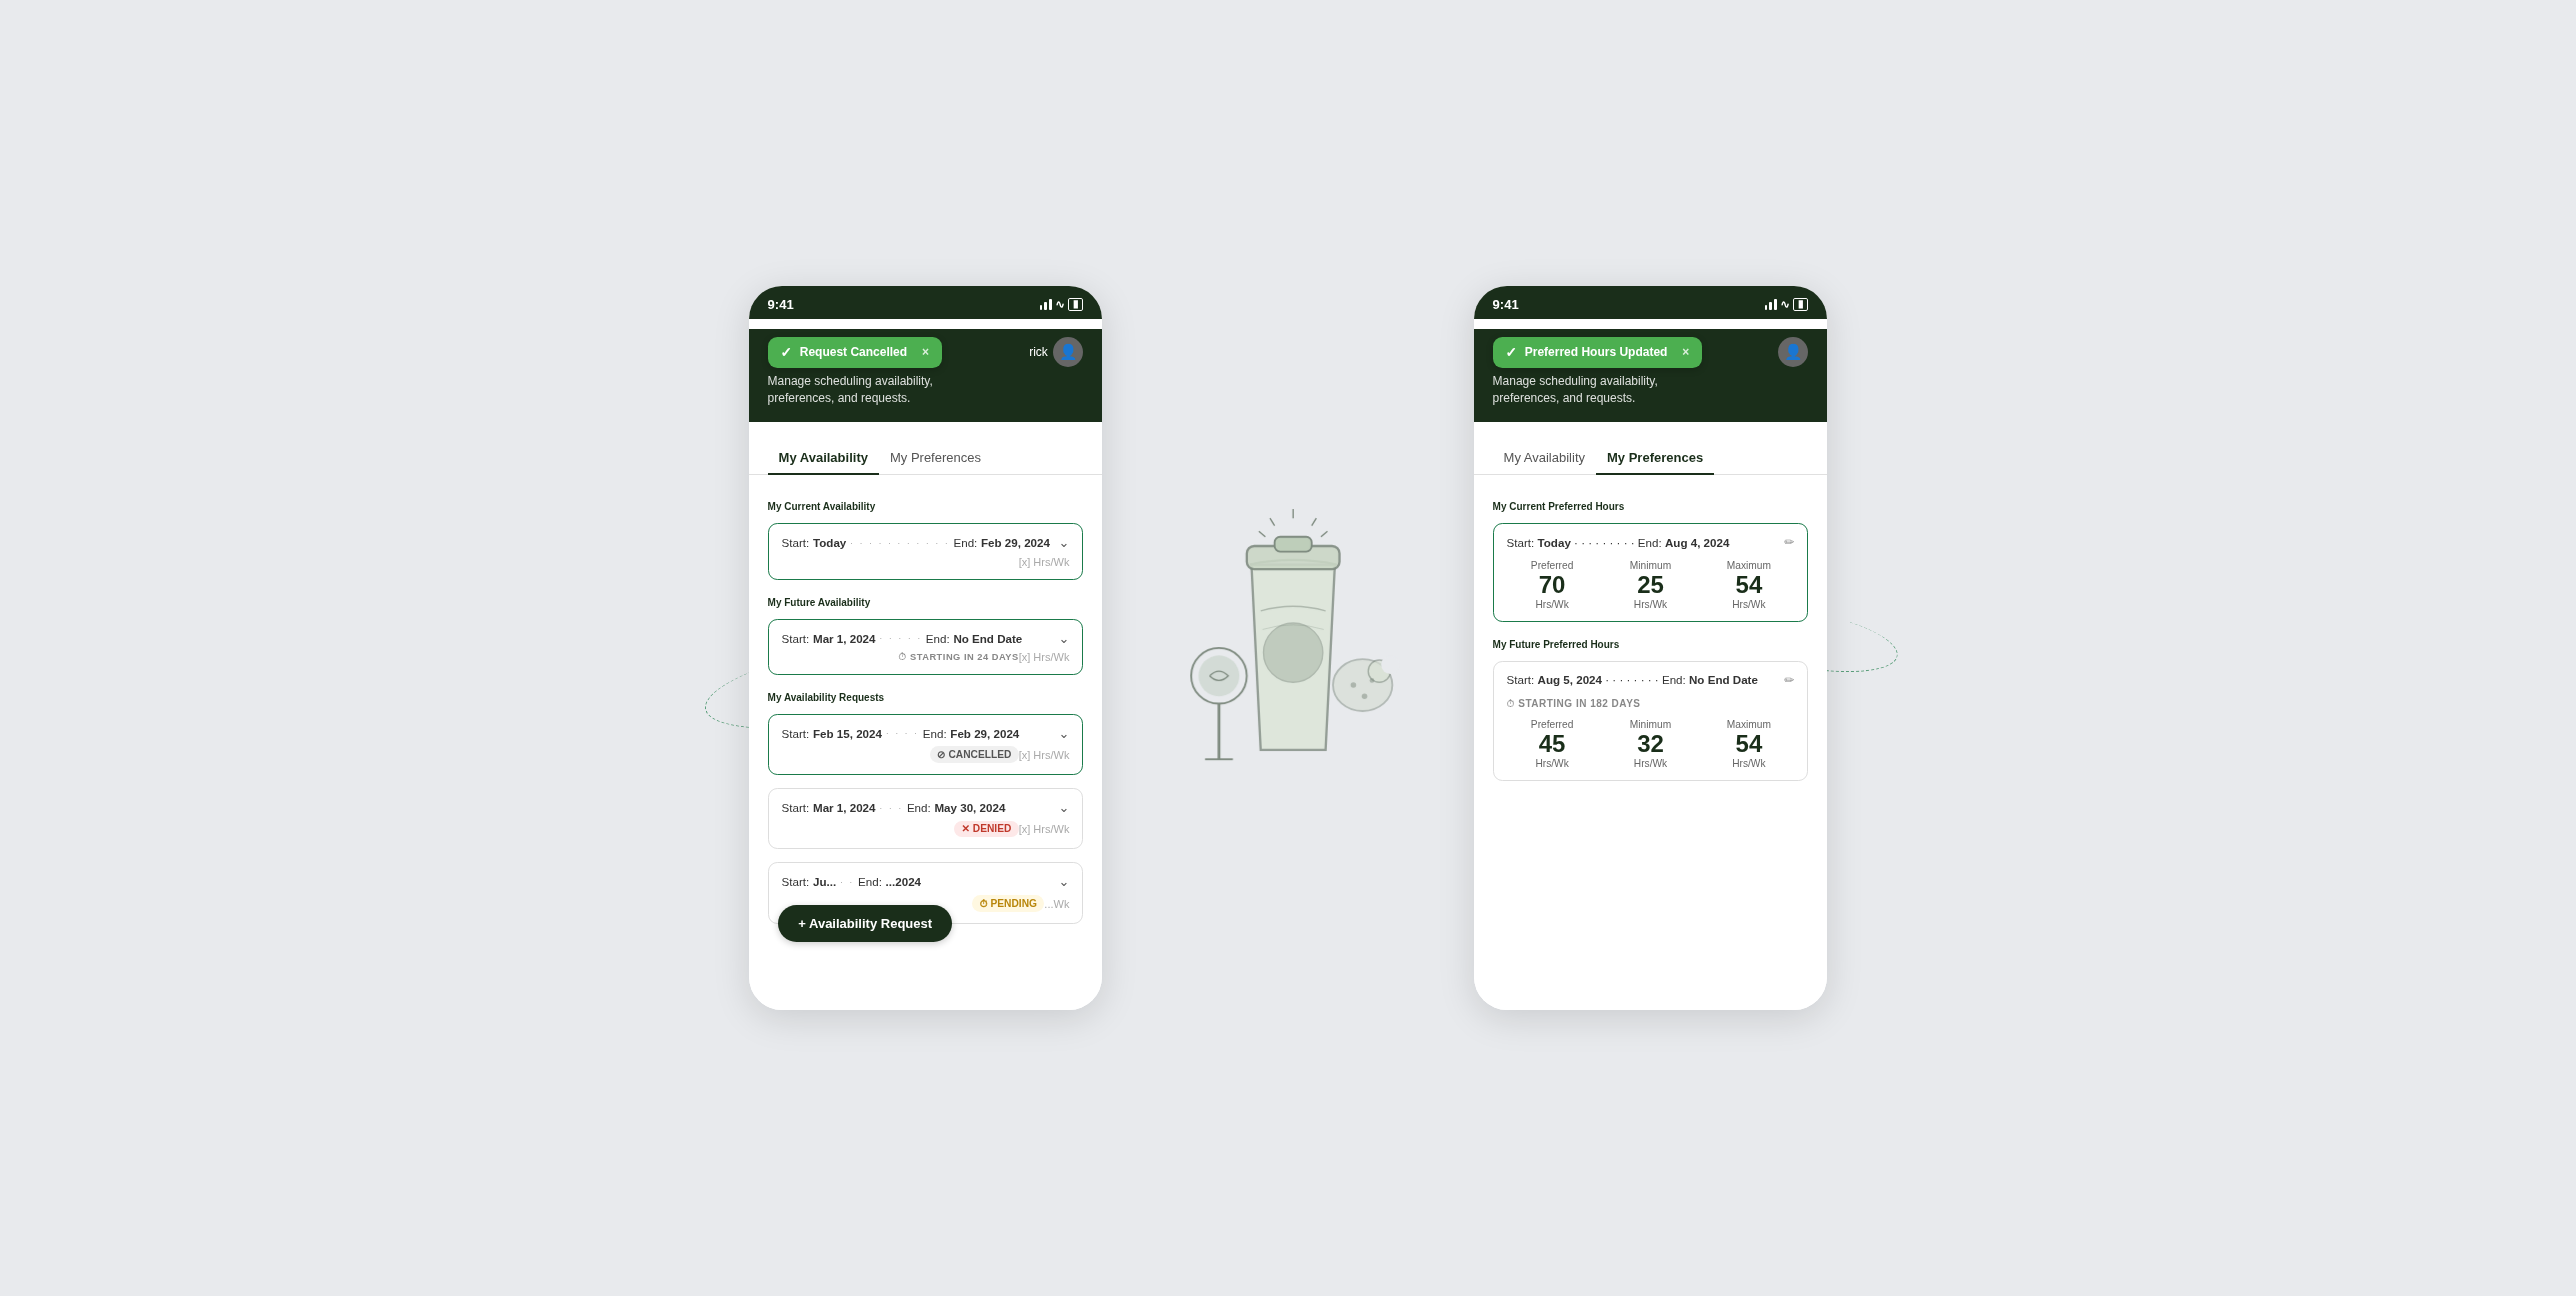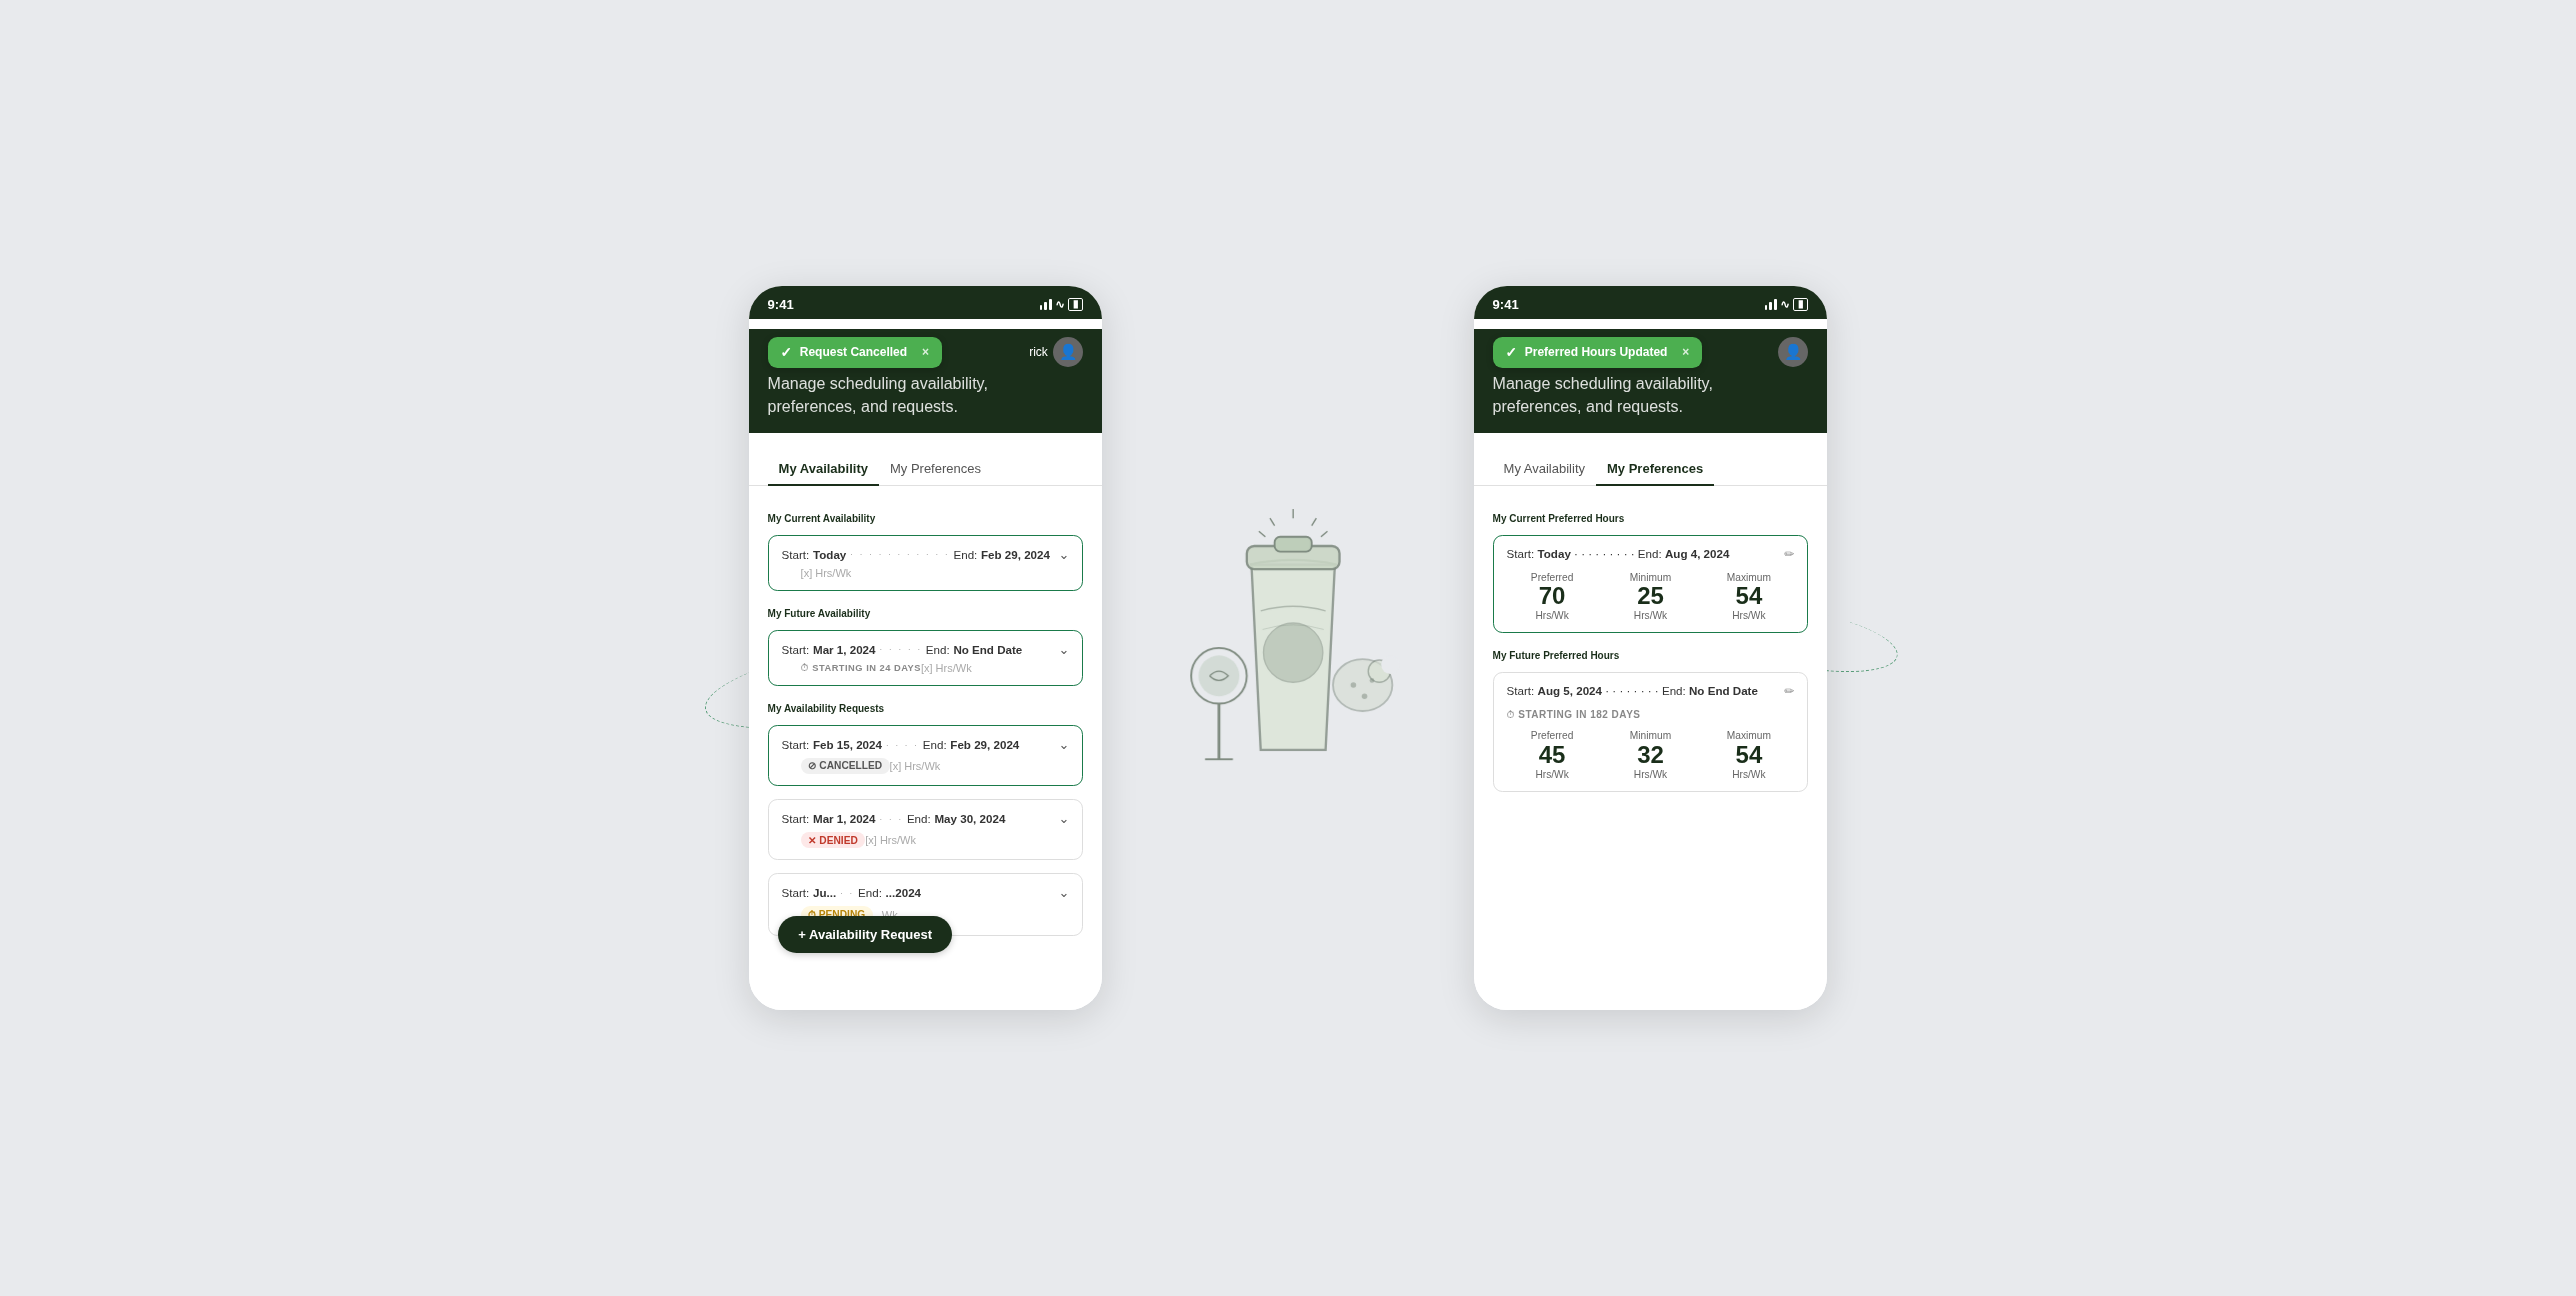--- a/index.html
+++ b/index.html
@@ -85,21 +85,21 @@
       padding: 7.4px 18.6px 15px;
       position: relative;
     }
     .header-dark .header-row {
       display: flex;
       align-items: center;
       justify-content: space-between;
       margin-bottom: 5.6px;
     }
     .header-dark h2 {
-      font-size: 16px;
+      font-size: 12px;
       font-weight: 400;
       opacity: 0.85;
       line-height: 1.4;
     }
 
     
     .toast {
       background: #4caf50;
       color: #fff;
       border-radius: 9.3px;
@@ -178,21 +178,21 @@
       justify-content: space-between;
       font-size: 11.6px;
       color: #333;
       margin-bottom: 5.6px;
     }
     .avail-card-header .dates { display: flex; align-items: center; gap: 3.7px; }
     .avail-card-header .dots { color: #aaa; letter-spacing: 1.9px; font-size: 9.3px; }
     .avail-card-footer {
       display: flex;
       align-items: center;
-      justify-content: flex-start;
+      justify-content: flex-end;
       font-size: 11px;
       color: #666;
       margin-left: 19px;
     }
     .status-badge {
       display: inline-flex;
       align-items: center;
       gap: 3.7px;
       padding: 2.8px 7.4px;
       border-radius: 11px;

